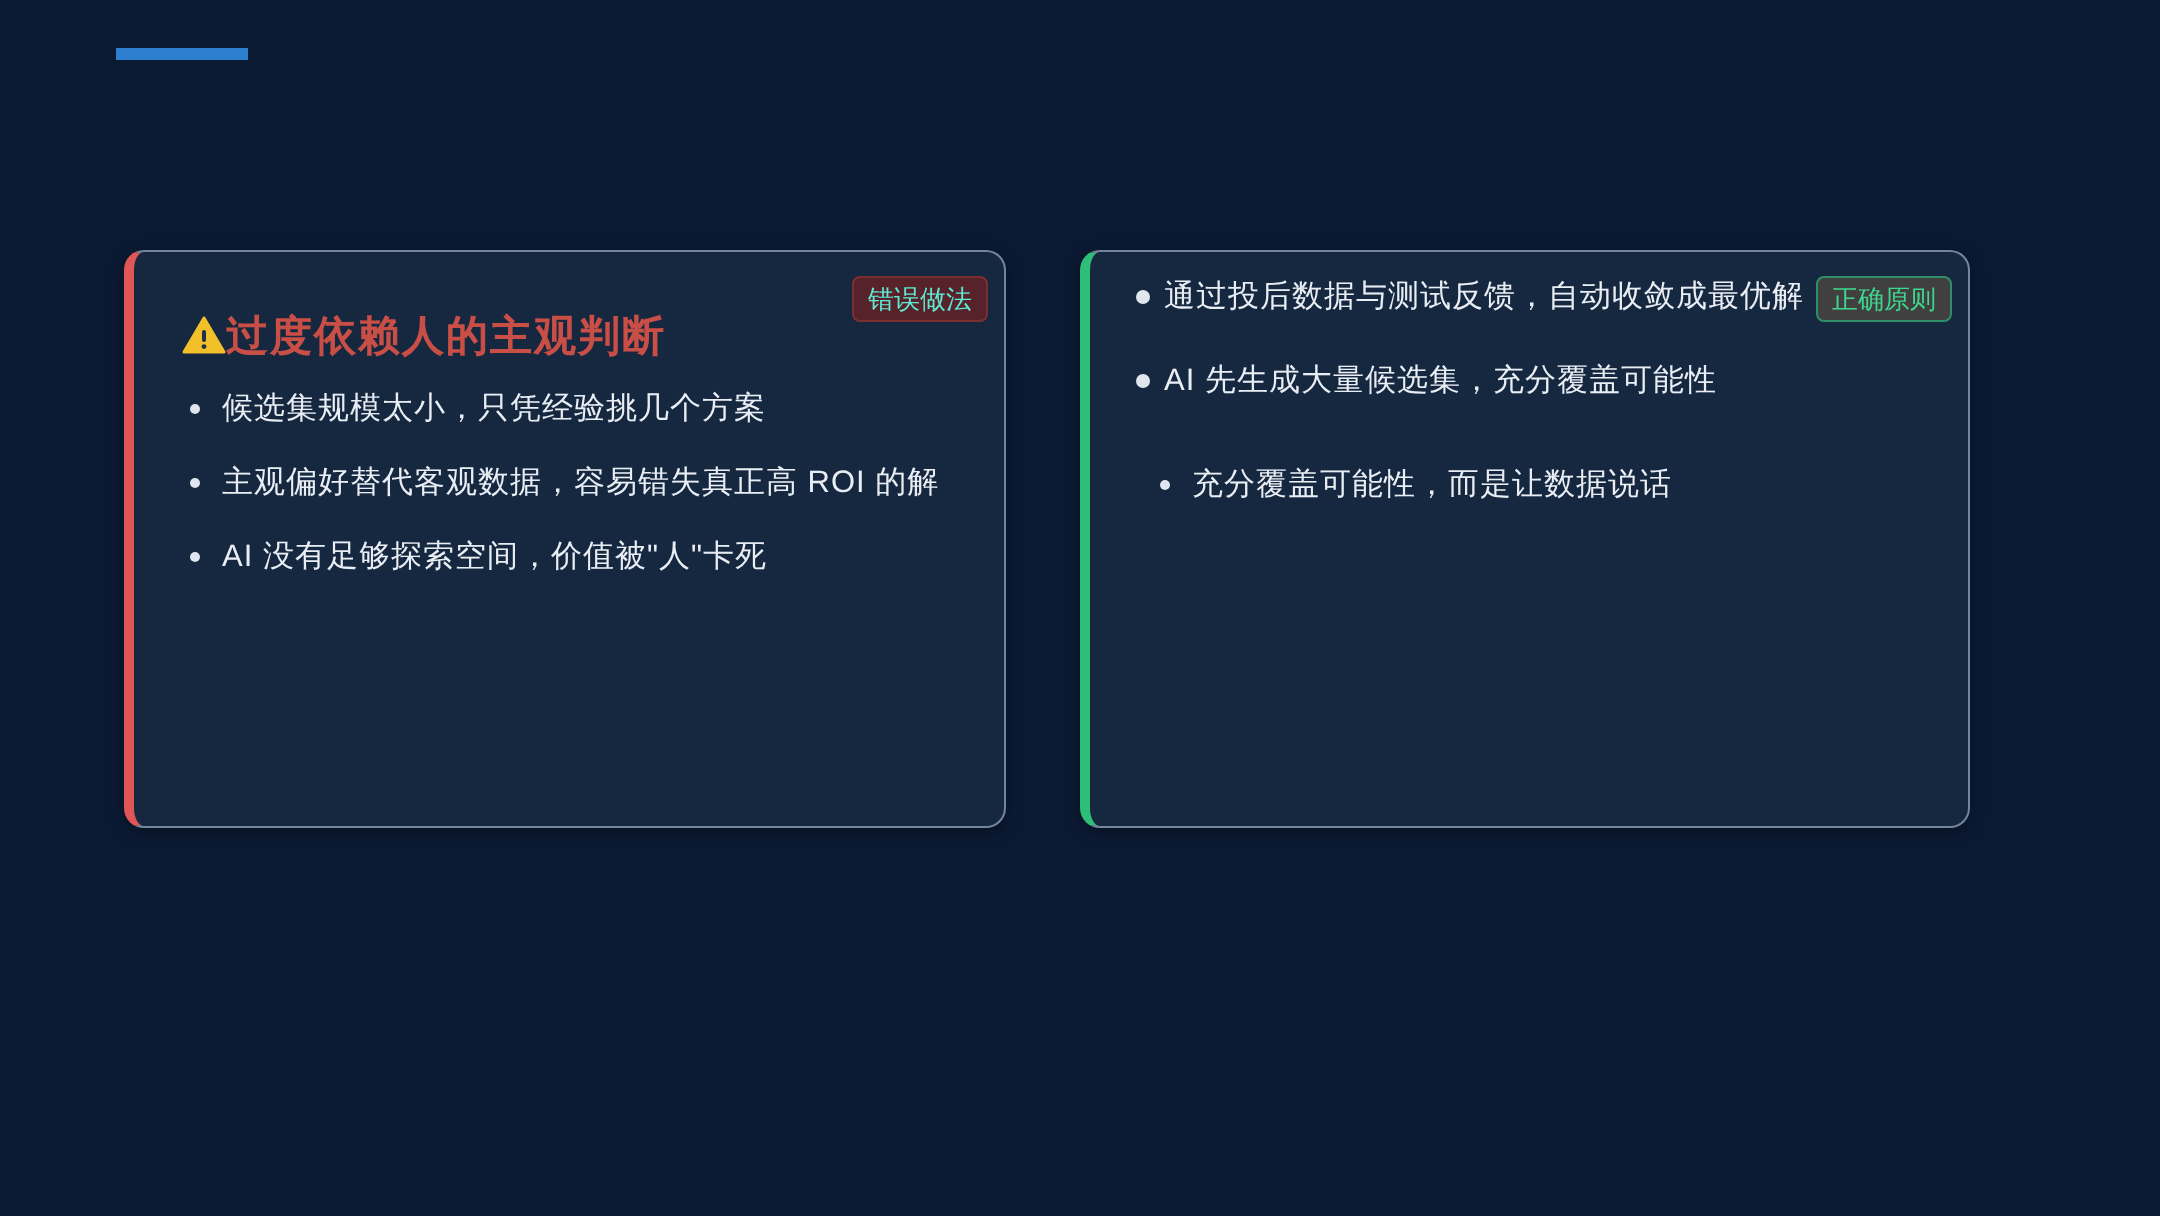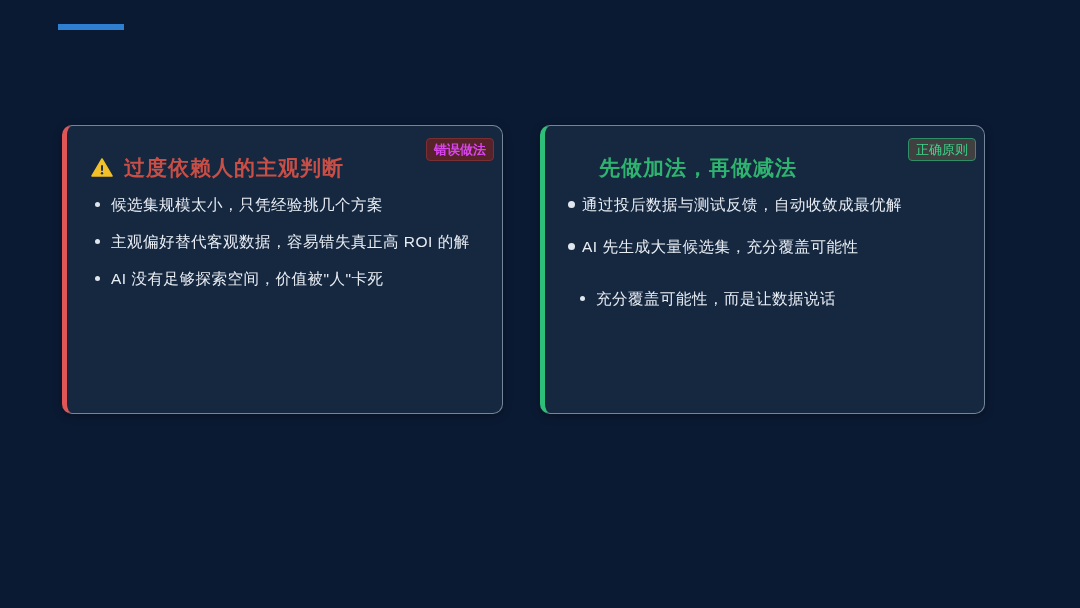--- a/index.html
+++ b/index.html
@@ -62,35 +62,33 @@
     position: absolute;
     top: 12px;
     right: 8px;
     font-size: 13px;
     line-height: 1;
     padding: 4px 7px;
     border-radius: 4px;
     white-space: nowrap;
   }
   .badge-wrong {
-    color: #d946ef;
+    color: #5eead4;
     background: #58222a;
     border: 1px solid #7a2f33;
-    font-weight: bold;
   }
   .badge-correct {
     color: #3fd68d;
     background: #404040;
     border: 1px solid #2e8f68;
   }
 
   .card-heading {
     display: flex;
     align-items: center;
-    gap: 11px;
     margin: 28px 0 0 24px;
     font-size: 21px;
     font-weight: 700;
     letter-spacing: 1px;
     white-space: nowrap;
   }
   .card-right .card-heading {
     margin-left: 54px;
   }
   .heading-red  { color: #c94f46; }
@@ -157,23 +155,20 @@
     </div>
     <ul class="bullets">
       <li>候选集规模太小，只凭经验挑几个方案</li>
       <li>主观偏好替代客观数据，容易错失真正高 ROI 的解</li>
       <li>AI 没有足够探索空间，价值被"人"卡死</li>
     </ul>
   </section>
 
   <section class="card card-right">
     <span class="badge badge-correct">正确原则</span>
-    <div class="card-heading">
-      <span class="heading-green">先做加法，再做减法</span>
-    </div>
     <ul class="bullets">
       <li class="li-lg">通过投后数据与测试反馈，自动收敛成最优解</li>
       <li class="li-lg">AI 先生成大量候选集，充分覆盖可能性</li>
       <li class="li-last">充分覆盖可能性，而是让数据说话</li>
     </ul>
   </section>
 
 </div>
 
 </body></html>

